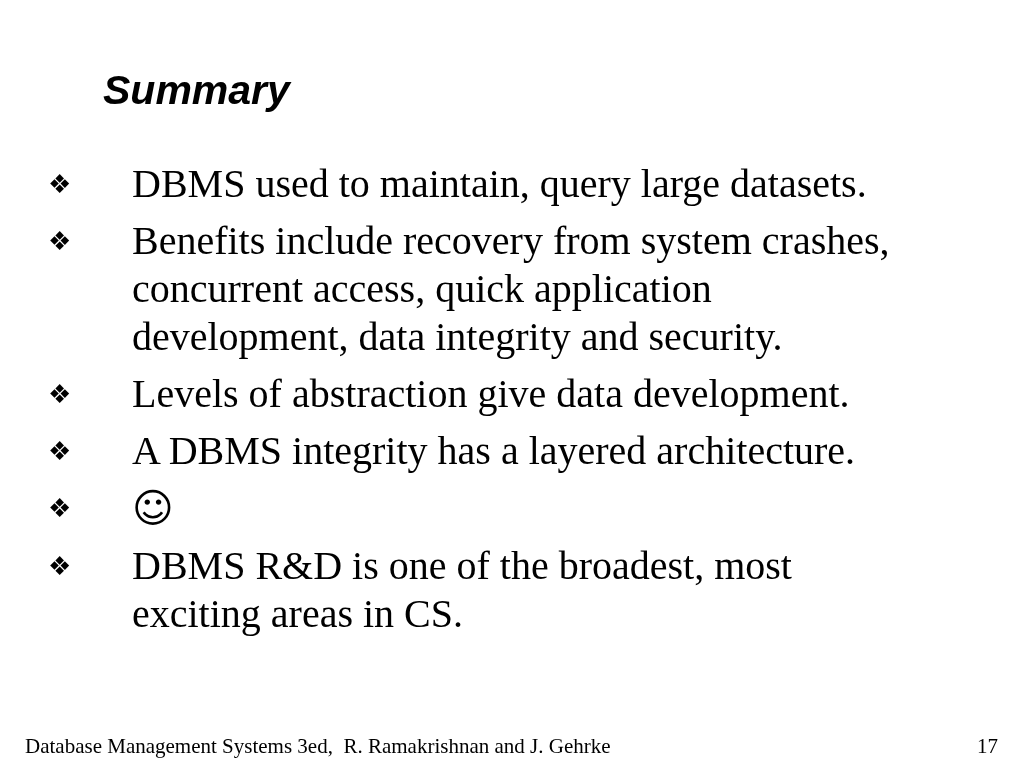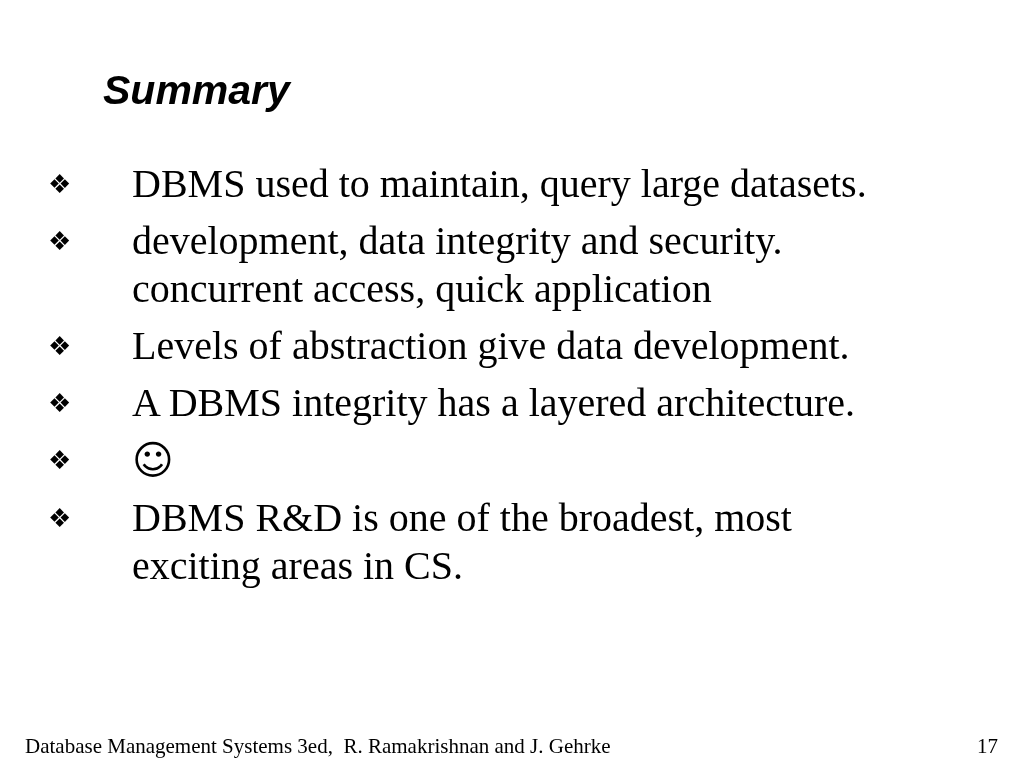--- a/index.html
+++ b/index.html
@@ -98,22 +98,23 @@
   <ul class="bullets">
       <li class="bullet-item">
         <span class="marker">❖</span>
         <div class="content">
           <div class="line"><span>DBMS used to maintain, query large datasets.</span></div>
         </div>
       </li>
       <li class="bullet-item">
         <span class="marker">❖</span>
         <div class="content">
+          <div class="line"><span>Benefits include recovery from system crashes,</span></div>
+          <div class="line"><span>concurrent access, quick application</span></div>
           <div class="line"><span>development, data integrity and security.</span></div>
-          <div class="line"><span>concurrent access, quick application</span></div>
         </div>
       </li>
       <li class="bullet-item">
         <span class="marker">❖</span>
         <div class="content">
           <div class="line"><span>Levels of abstraction give data development.</span></div>
         </div>
       </li>
       <li class="bullet-item">
         <span class="marker">❖</span>

